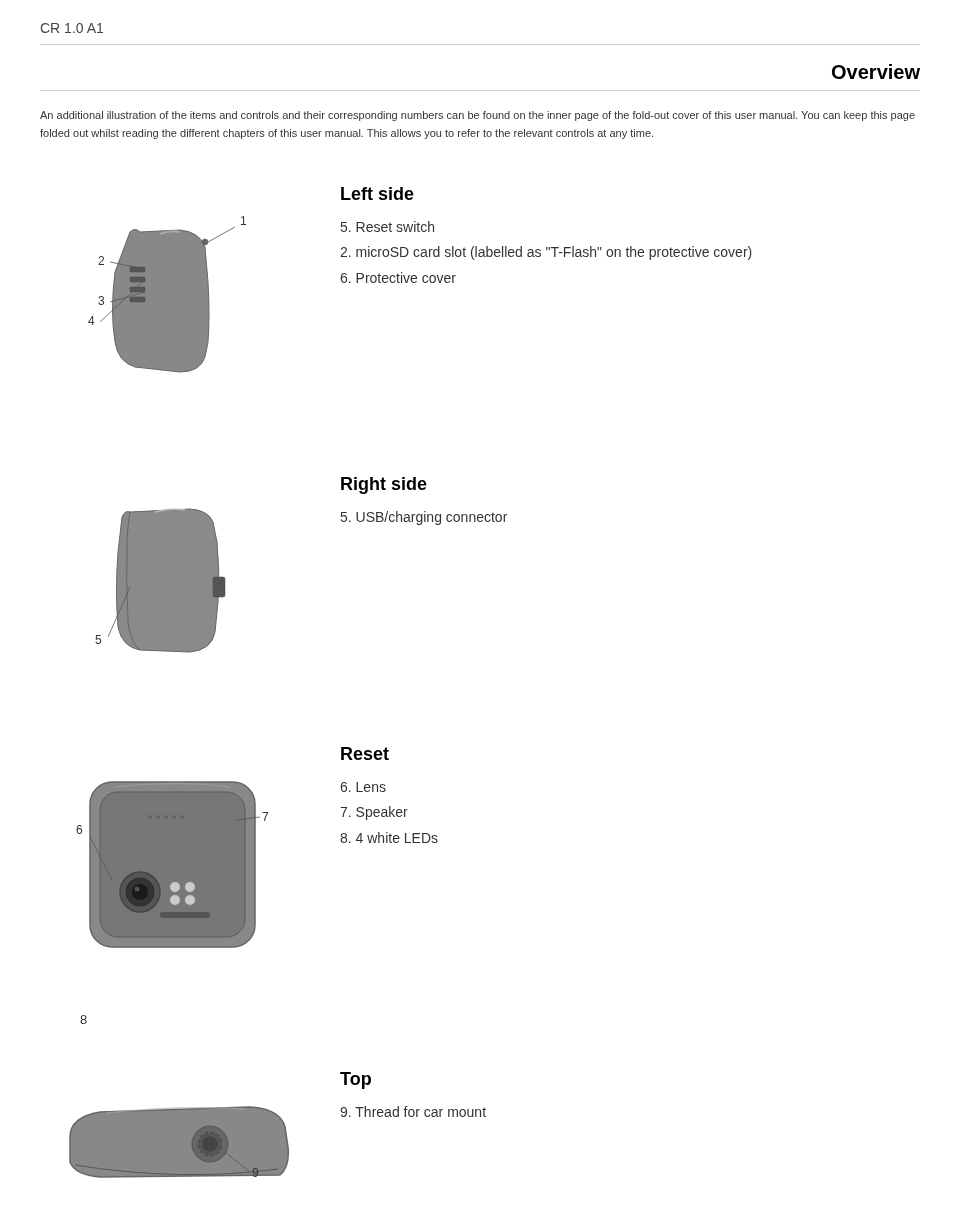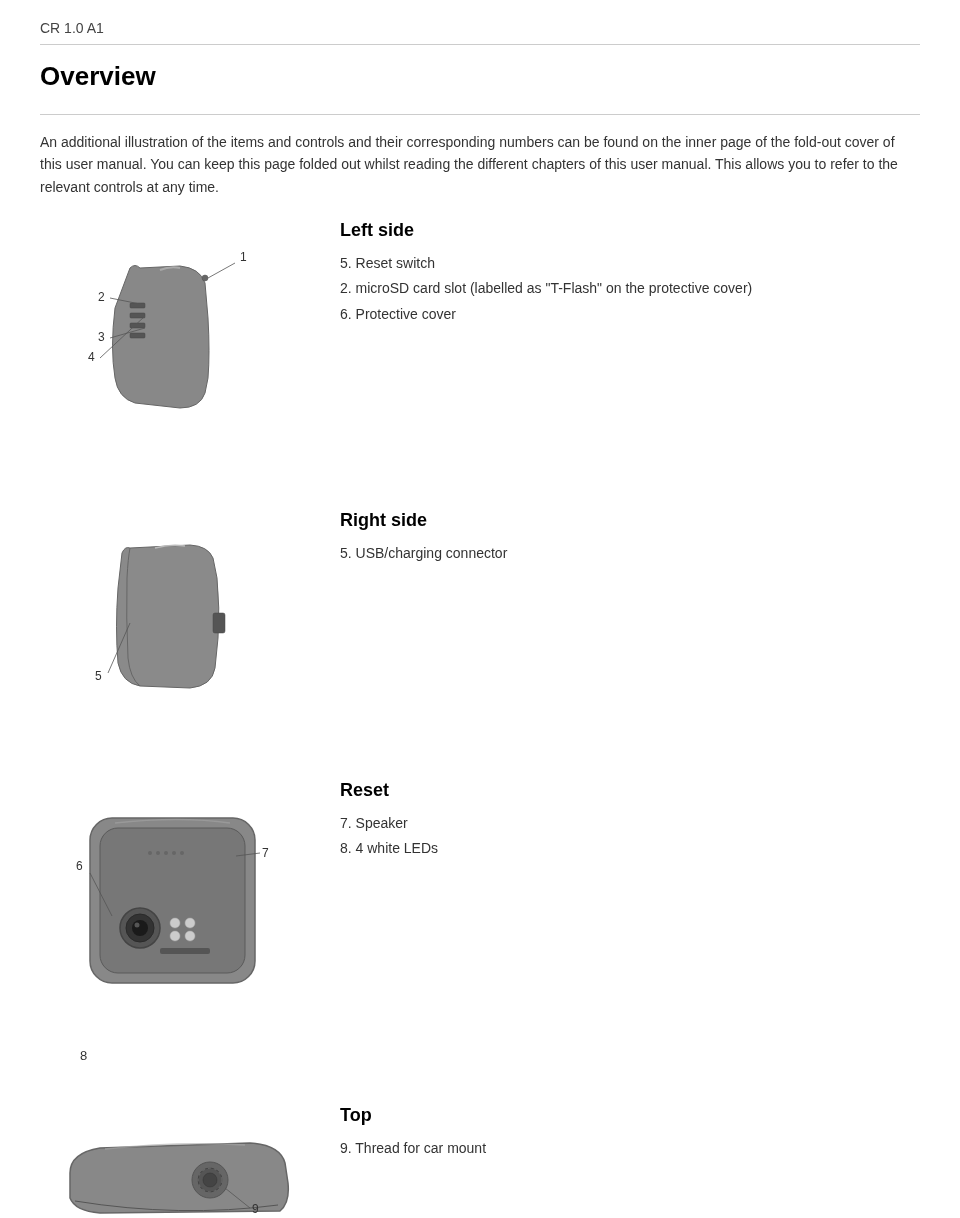--- a/index.html
+++ b/index.html
@@ -26,33 +26,35 @@
       margin-bottom: 16px;
     }
 
     .page-title-header {
       font-size: 14px;
       color: #444;
     }
 
     
     .section-title {
-      font-size: 26px;
+      font-size: 20px;
       font-weight: bold;
       color: #000;
       border-bottom: 1px solid #cccccc;
-      padding-bottom: 22px;
+      padding-bottom: 6px;
       margin-bottom: 16px;
+      text-align: right;
     }
 
     
     .intro-text {
-      font-size: 14px;
+      font-size: 11px;
       line-height: 1.6;
       color: #333;
+      margin-bottom: 20px;
     }
 
     
     .content-row {
       display: flex;
       flex-direction: row;
       align-items: flex-start;
       margin-bottom: 30px;
     }
 
@@ -214,20 +216,21 @@
         <line x1="40" y1="105" x2="62" y2="148" class="label-line" stroke="#555" stroke-width="0.8"></line>
         <text x="26" y="102" class="label-number" font-size="13" fill="#333">6</text>
 
         <line x1="210" y1="85" x2="186" y2="88" class="label-line" stroke="#555" stroke-width="0.8"></line>
         <text x="212" y="89" class="label-number" font-size="13" fill="#333">7</text>
       </svg>
     </div>
     <div class="text-col">
       <h2 class="side-heading">Reset</h2>
       <ul class="item-list">
+        <li>6. Lens</li>
         <li>7. Speaker</li>
         <li>8. 4 white LEDs</li>
       </ul>
     </div>
   </div>
 
   <div style="margin-left: 40px; margin-top: -20px; margin-bottom: 20px; font-size: 13px; color: #333;">8</div>
 
   <div class="content-row">
     <div class="image-col">

